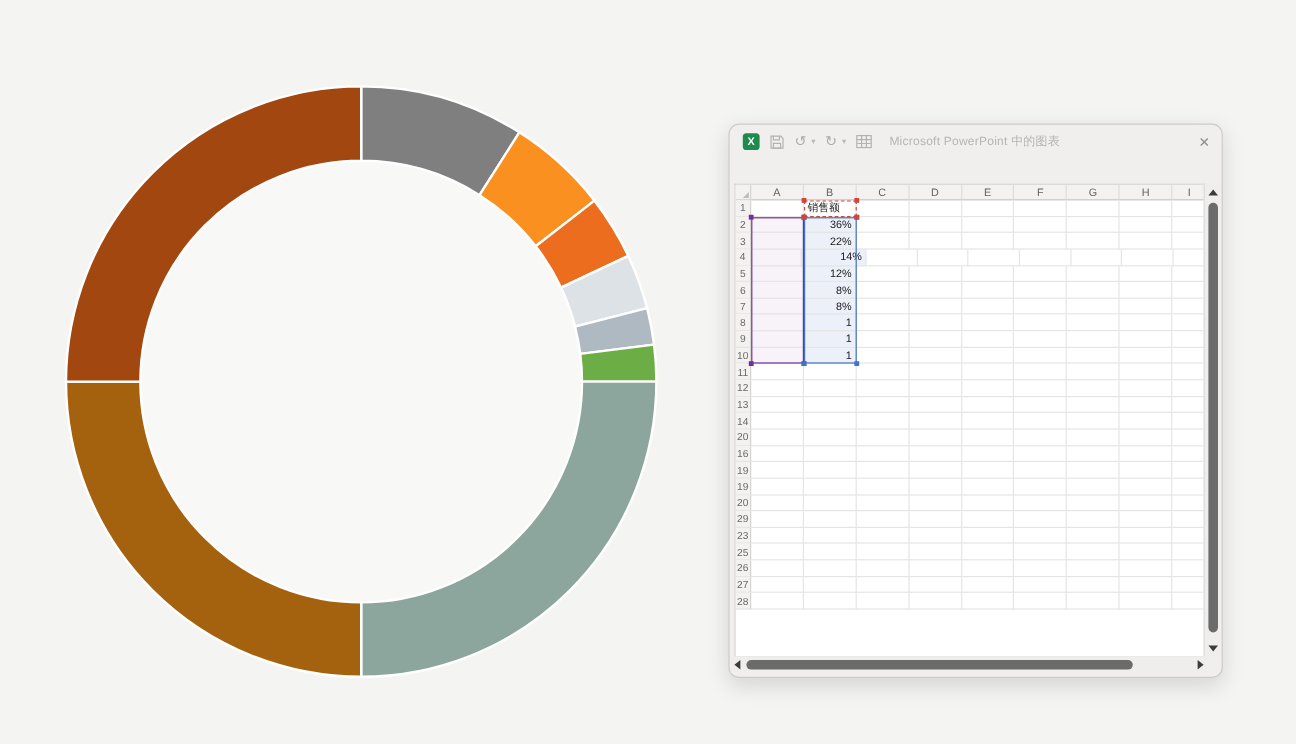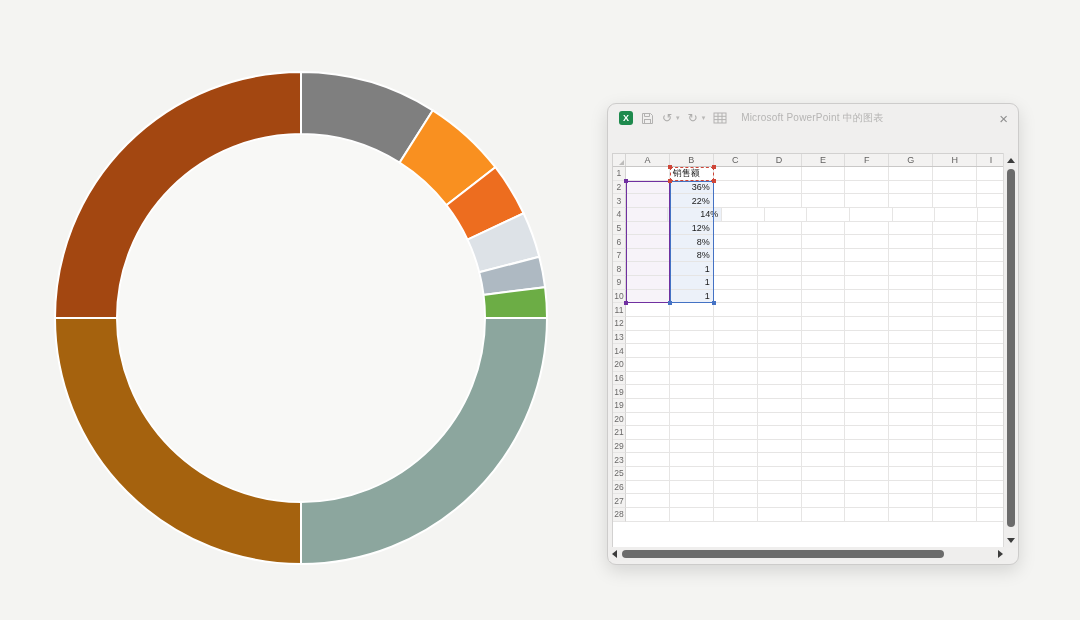--- a/index.html
+++ b/index.html
@@ -343,32 +343,20 @@
         <div class="cell" style="width: 44px;"></div>
         <div class="cell" style="width: 44px;"></div>
         <div class="cell" style="width: 44px;"></div>
         <div class="cell" style="width: 44px;"></div>
         <div class="cell" style="width: 44px;"></div>
         <div class="cell" style="width: 44px;"></div>
         <div class="cell" style="width: 44px;"></div>
         <div class="cell" style="width: 29px;"></div>
       </div>
       <div class="row">
-        <div class="gut">21</div>
-        <div class="cell" style="width: 44px;"></div>
-        <div class="cell" style="width: 44px;"></div>
-        <div class="cell" style="width: 44px;"></div>
-        <div class="cell" style="width: 44px;"></div>
-        <div class="cell" style="width: 44px;"></div>
-        <div class="cell" style="width: 44px;"></div>
-        <div class="cell" style="width: 44px;"></div>
-        <div class="cell" style="width: 44px;"></div>
-        <div class="cell" style="width: 29px;"></div>
-      </div>
-      <div class="row">
         <div class="gut">29</div>
         <div class="cell" style="width: 44px;"></div>
         <div class="cell" style="width: 44px;"></div>
         <div class="cell" style="width: 44px;"></div>
         <div class="cell" style="width: 44px;"></div>
         <div class="cell" style="width: 44px;"></div>
         <div class="cell" style="width: 44px;"></div>
         <div class="cell" style="width: 44px;"></div>
         <div class="cell" style="width: 44px;"></div>
         <div class="cell" style="width: 29px;"></div>

